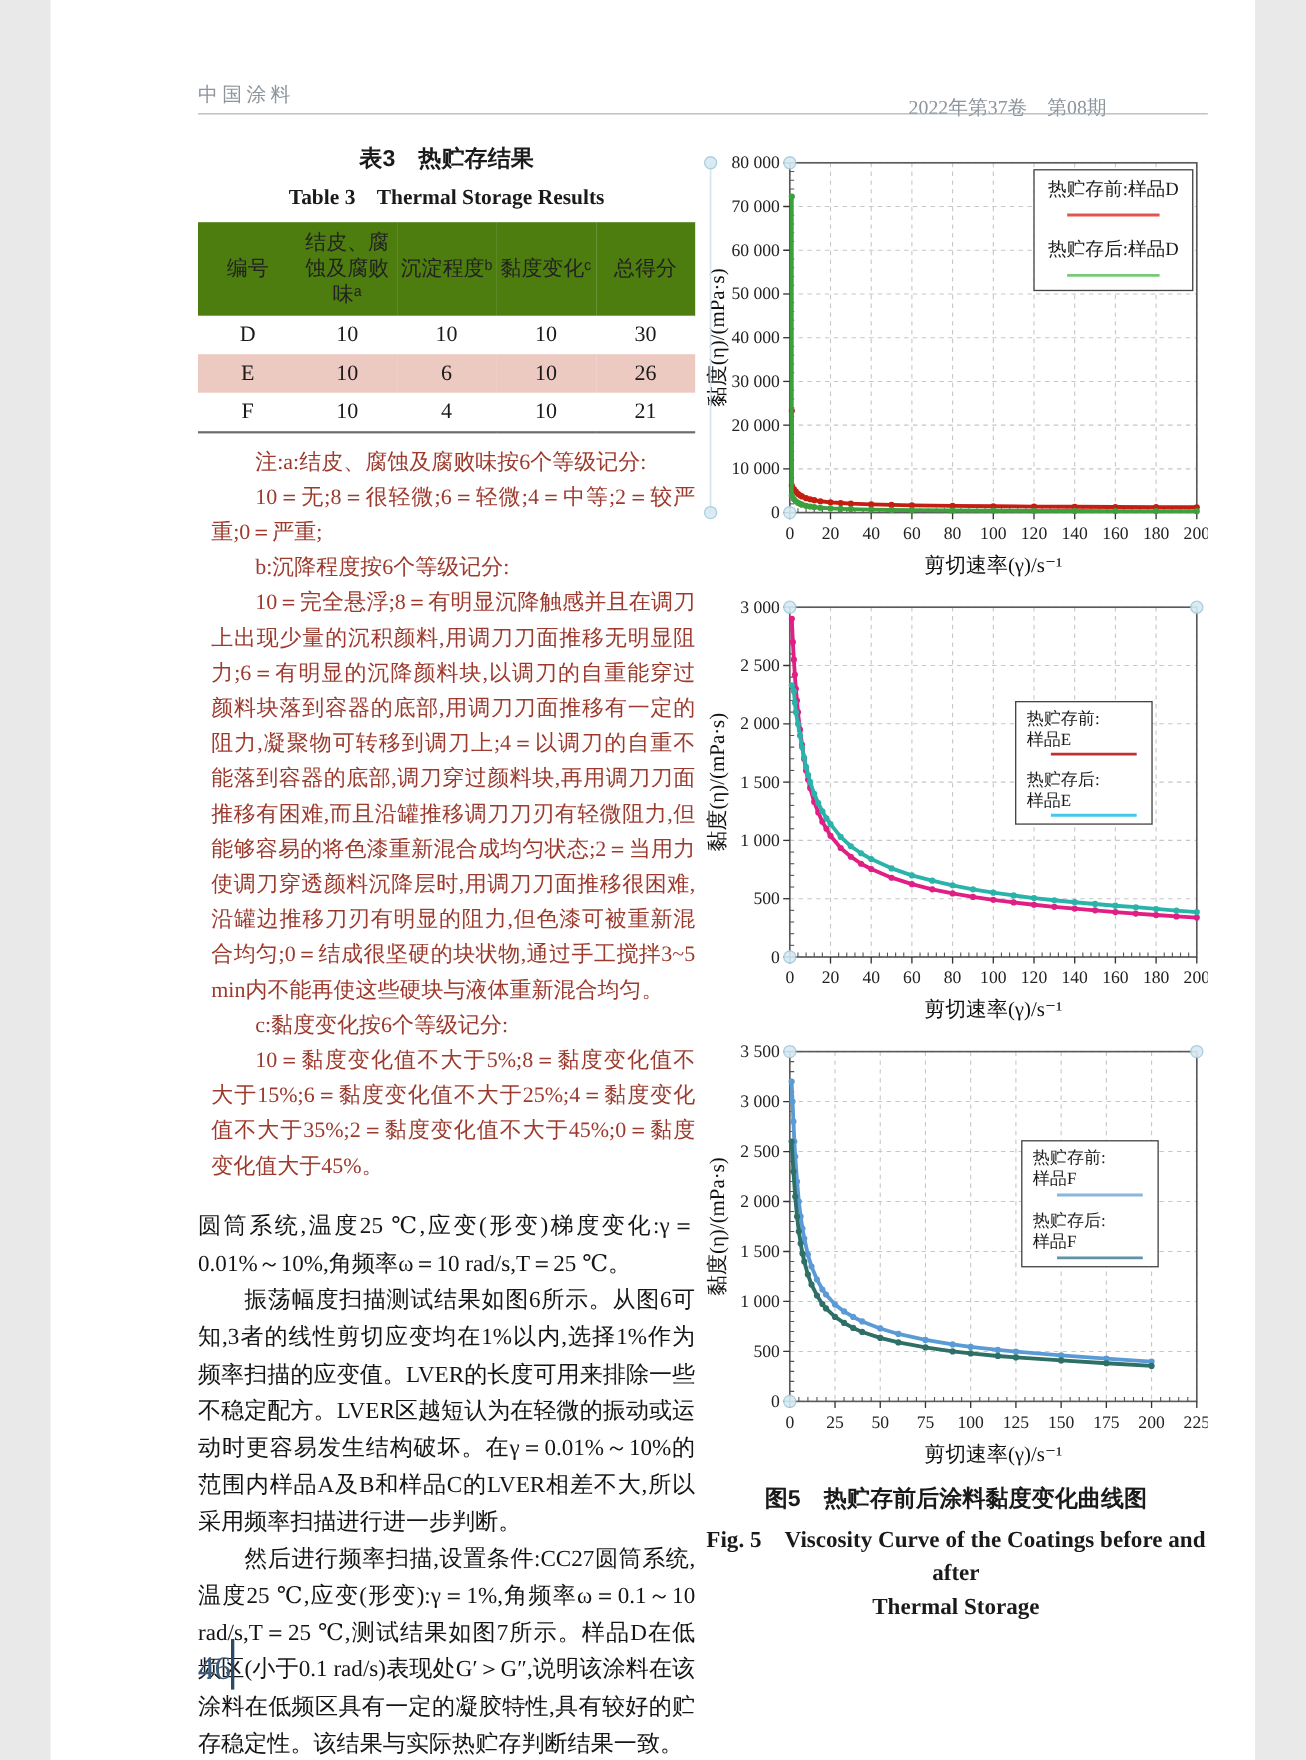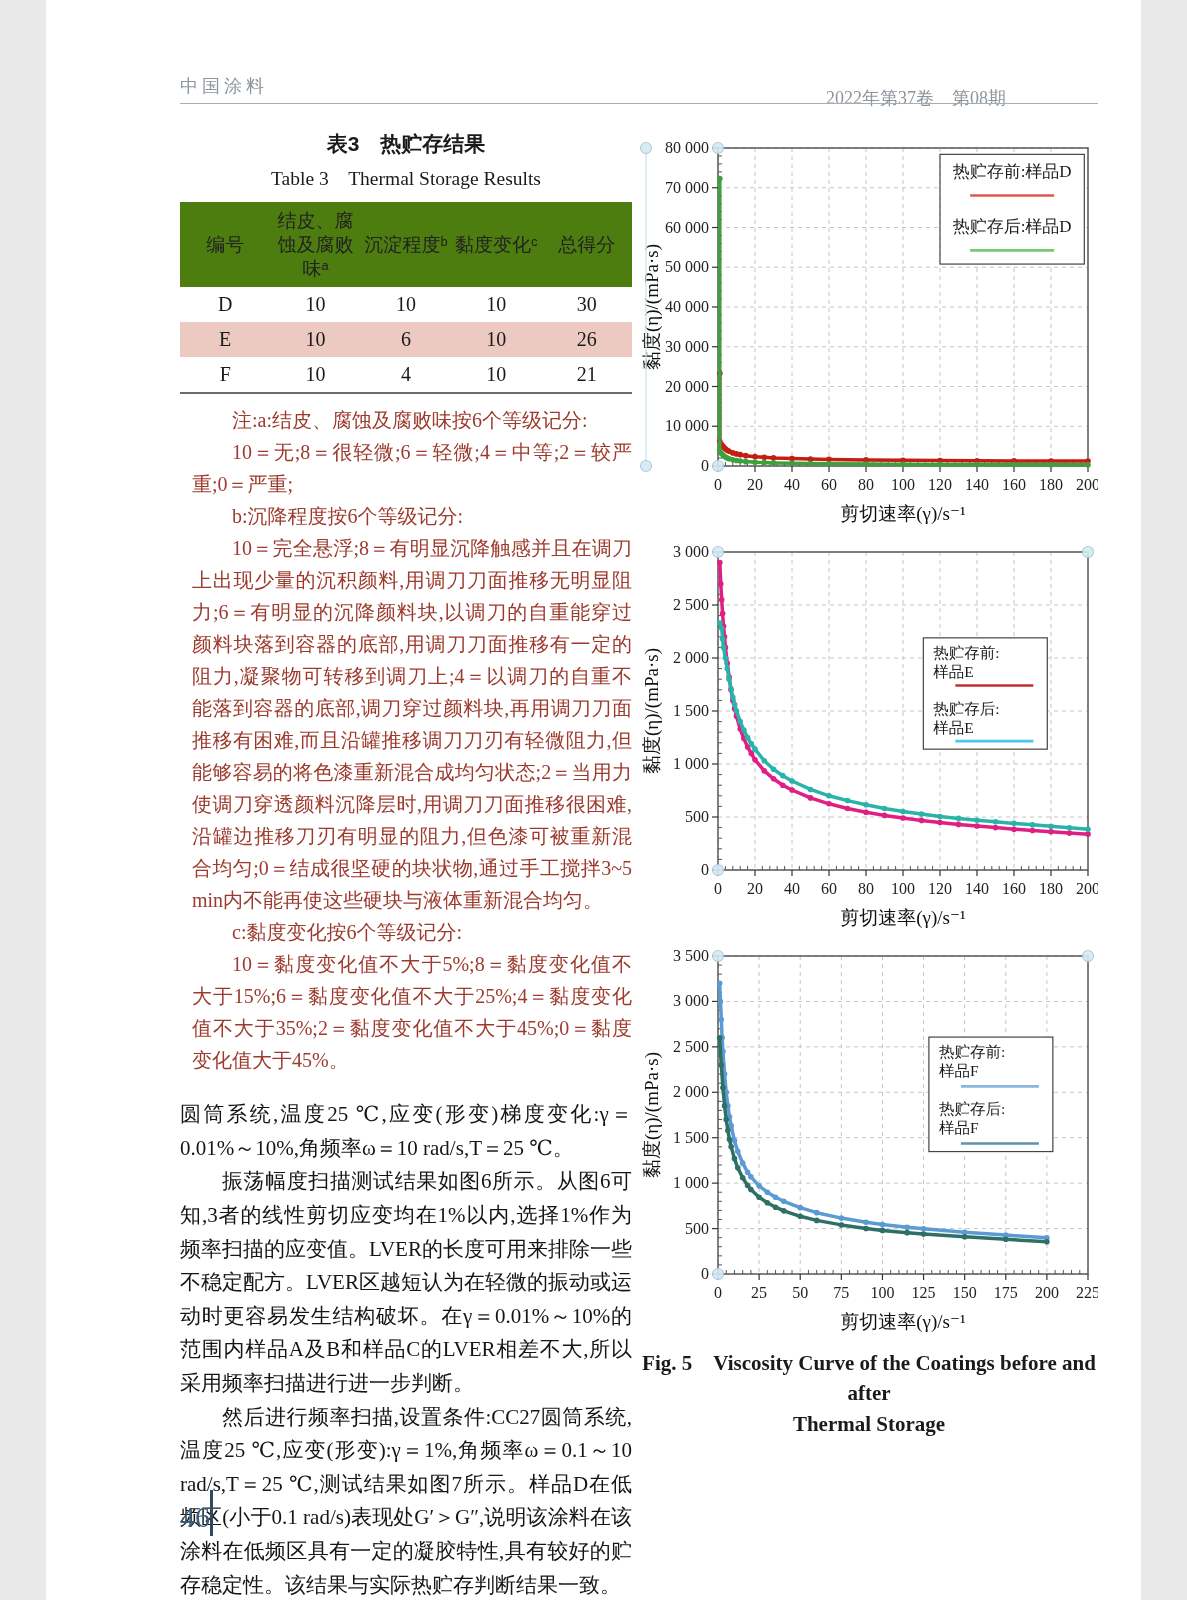--- a/index.html
+++ b/index.html
@@ -6,21 +6,21 @@
   .page{position:relative;width:1095px;height:1600px;background:#ffffff;margin:0 auto;
         font-family:"Liberation Serif","DejaVu Serif",serif;color:#111;overflow:hidden;}
   
   .hdr-left{position:absolute;left:134px;top:74px;font-size:18px;color:#8d959c;letter-spacing:4px;}
   .hdr-right{position:absolute;right:135px;top:86px;font-size:18px;color:#8d959c;}
   .hdr-rule{position:absolute;left:134px;top:103px;width:918px;height:0;border-top:1.5px solid #a6adb4;}
   
   .leftcol{position:absolute;left:134px;top:130px;width:452px;}
   .tbl-title-cn{font-size:21px;font-weight:bold;text-align:center;margin:0 0 7px 0;color:#1a1a1a;
                 font-family:"Liberation Sans","DejaVu Sans",sans-serif;}
-  .tbl-title-en{font-size:19.5px;font-weight:normal;text-align:center;margin:0 0 10px 0;color:#1a1a1a;}
+  .tbl-title-en{font-size:19.5px;font-weight:bold;text-align:center;margin:0 0 10px 0;color:#1a1a1a;}
   table.t3{width:100%;border-collapse:collapse;font-size:20px;table-layout:fixed;}
   table.t3 th{background:#4d7c0f;font-weight:500;padding:7px 2px;line-height:1.25;color:#222;
               font-family:"Liberation Sans","DejaVu Sans",sans-serif;font-size:19px;}
   table.t3 td{text-align:center;padding:6px 2px;color:#1a1a1a;}
   table.t3 tr.alt td{background:#eccac2;}
   table.t3 tbody{border-bottom:2px solid #6b6b6b;}
   .notes{margin-top:10px;padding-left:12px;color:#9c3a2d;font-size:20px;line-height:1.6;text-align:justify;}
   .notes p{margin:0;text-indent:2em;}
   .bodytext{margin-top:22px;font-size:21px;line-height:1.6;text-align:justify;color:#151515;}
   .bodytext p{margin:0;}
@@ -694,20 +694,21 @@
           <text x="300.9" y="132.09" text-anchor="start" font-size="15.5" fill="#1a1a1a" font-family="&quot;Liberation Serif&quot;,&quot;DejaVu Serif&quot;,serif">样品F</text>
           <line x1="322.9" y1="142.32999999999998" x2="400.9" y2="142.32999999999998" stroke="#8ab6dc" stroke-width="2.6"></line>
           <text x="300.9" y="170.32999999999998" text-anchor="start" font-size="15.5" fill="#1a1a1a" font-family="&quot;Liberation Serif&quot;,&quot;DejaVu Serif&quot;,serif">热贮存后:</text>
           <text x="300.9" y="189.32999999999998" text-anchor="start" font-size="15.5" fill="#1a1a1a" font-family="&quot;Liberation Serif&quot;,&quot;DejaVu Serif&quot;,serif">样品F</text>
           <line x1="322.9" y1="199.57" x2="400.9" y2="199.57" stroke="#5e93a8" stroke-width="2.6"></line>
           <circle cx="80" cy="12" r="5.5" fill="#d6e9f2" stroke="#a4cbdb" stroke-width="1.2" opacity="0.9"></circle>
           <circle cx="450" cy="12" r="5.5" fill="#d6e9f2" stroke="#a4cbdb" stroke-width="1.2" opacity="0.9"></circle>
           <circle cx="80" cy="330" r="5.5" fill="#d6e9f2" stroke="#a4cbdb" stroke-width="1.2" opacity="0.9"></circle>
         </svg></div>
     <div class="caption">
+      <p class="cap-cn">图5　热贮存前后涂料黏度变化曲线图</p>
       <p class="cap-en">
         <span>Fig. 5　Viscosity Curve of the Coatings before and after</span><br>
         <span>Thermal Storage</span>
       </p>
     </div>
   </div>
 
   <div class="footer">
     <div class="pg-num">46</div>
     <div class="ft-bar"></div>

